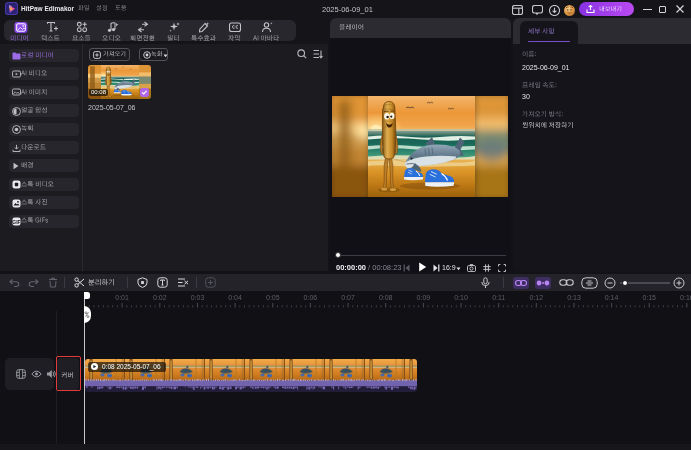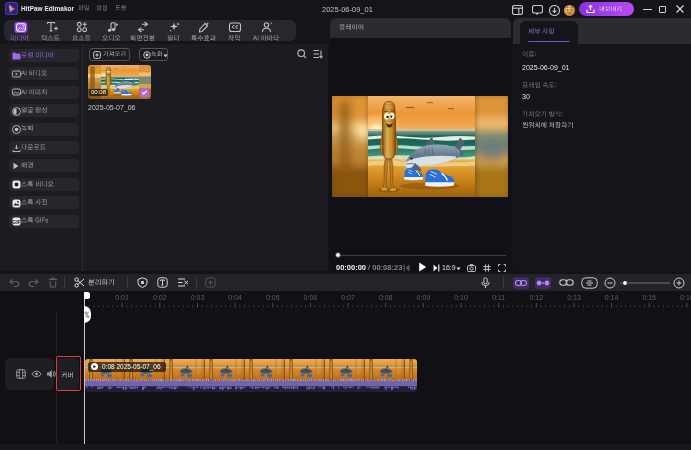--- a/index.html
+++ b/index.html
@@ -422,21 +422,21 @@
       <path d="M0.76806640625 -3.45947265625V-3.84033203125H1.7392578125V-4.7353515625H0.9013671875V-5.12255859375H5.33837890625V-4.7353515625H4.494140625V-3.84033203125H5.4716796875V-3.45947265625ZM2.21533203125 -3.84033203125H4.0244140625V-4.7353515625H2.21533203125ZM0.279296875 -2.5009765625V-2.9072265625H5.93505859375V-2.5009765625ZM1.13623046875 0.46337890625V-0.939453125H4.6337890625V-1.52978515625H1.091796875V-1.93603515625H5.12255859375V-0.56494140625H1.625V0.05712890625H5.28759765625V0.46337890625Z M6.95068359375 -0.51416015625V-2.82470703125H8.4931640625V-4.27197265625H6.90625V-4.69091796875H8.962890625V-2.412109375H7.4140625V-0.93310546875H7.54736328125Q8.328125 -0.93310546875 9.33740234375 -1.0537109375V-0.65380859375Q8.17578125 -0.51416015625 7.14111328125 -0.51416015625ZM11.24169921875 0.5712890625V-5.2177734375H11.71142578125V0.5712890625ZM9.2294921875 -2.44384765625V-2.89453125H10.0166015625V-5.052734375H10.46728515625V0.31103515625H10.0166015625V-2.44384765625Z M13.19677734375 -2.666015625Q13.19677734375 -3.65625 13.580810546875 -4.2783203125Q13.96484375 -4.900390625 14.64404296875 -4.900390625Q15.310546875 -4.900390625 15.7041015625 -4.2783203125Q16.09765625 -3.65625 16.09765625 -2.666015625Q16.09765625 -1.68212890625 15.71044921875 -1.056884765625Q15.3232421875 -0.431640625 14.64404296875 -0.431640625Q13.95849609375 -0.431640625 13.57763671875 -1.0537109375Q13.19677734375 -1.67578125 13.19677734375 -2.666015625ZM13.6982421875 -2.666015625Q13.6982421875 -1.8916015625 13.939453125 -1.3837890625Q14.1806640625 -0.8759765625 14.64404296875 -0.8759765625Q15.107421875 -0.8759765625 15.3486328125 -1.393310546875Q15.58984375 -1.91064453125 15.58984375 -2.666015625Q15.58984375 -3.43408203125 15.351806640625 -3.945068359375Q15.11376953125 -4.4560546875 14.64404296875 -4.4560546875Q14.17431640625 -4.4560546875 13.936279296875 -3.938720703125Q13.6982421875 -3.42138671875 13.6982421875 -2.666015625ZM17.36083984375 0.5712890625V-5.2177734375H17.85595703125V0.5712890625Z M19.40478515625 -2.666015625Q19.40478515625 -3.65625 19.788818359375 -4.281494140625Q20.1728515625 -4.90673828125 20.845703125 -4.90673828125Q21.51220703125 -4.90673828125 21.902587890625 -4.28466796875Q22.29296875 -3.66259765625 22.29296875 -2.666015625Q22.29296875 -1.67578125 21.908935546875 -1.04736328125Q21.52490234375 -0.4189453125 20.845703125 -0.4189453125Q20.16015625 -0.4189453125 19.782470703125 -1.04736328125Q19.40478515625 -1.67578125 19.40478515625 -2.666015625ZM19.90625 -2.666015625Q19.90625 -1.88525390625 20.144287109375 -1.374267578125Q20.38232421875 -0.86328125 20.845703125 -0.86328125Q21.30908203125 -0.86328125 21.547119140625 -1.3837890625Q21.78515625 -1.904296875 21.78515625 -2.666015625Q21.78515625 -3.4404296875 21.547119140625 -3.95458984375Q21.30908203125 -4.46875 20.845703125 -4.46875Q20.5283203125 -4.46875 20.309326171875 -4.2021484375Q20.09033203125 -3.935546875 19.998291015625 -3.5419921875Q19.90625 -3.1484375 19.90625 -2.666015625ZM22.0263671875 -2.462890625V-2.92626953125H23.64501953125V-5.2177734375H24.1337890625V0.5712890625H23.64501953125V-2.462890625Z" transform="translate(0,5.33)" fill="#d0d0d5"></path>
     </svg>
 
   <svg class="abs" style="left:2px;top:78px" width="176" height="101">
       <use href="#frame"></use>
     </svg>
 
   <div class="abs" style="left:6px;top:236.5px;width:170px;height:1.5px;background:#3c3c44"></div>
   <div class="abs" style="left:4.5px;top:234px;width:6px;height:6px;border-radius:50%;background:#fff;border:1px solid #333"></div>
 
-  <div class="abs" style="left:6px;top:244.5px;font-size:7.5px;font-weight:bold;color:#f0f0f4">00:00:00 <span style="font-weight:bold;color:#85858d">/ 00:08:23</span></div>
+  <div class="abs" style="left:6px;top:244.5px;font-size:7.5px;font-weight:bold;color:#f0f0f4">00:00:00 <span style="font-weight:normal;color:#85858d">/ 00:08:23</span></div>
   <svg class="abs" style="left:73px;top:246px" width="7" height="8" viewBox="0 0 7 8">
       <path d="M6.5 0.5 L2.5 4 L6.5 7.5 Z" fill="#5a5a62"></path>
       <rect x="0.6" y="0.5" width="1.2" height="7" fill="#5a5a62"></rect>
     </svg>
   <svg class="abs" style="left:87.5px;top:243.5px" width="9" height="10" viewBox="0 0 9 10">
       <path d="M1.2 0.5 L8.2 5 L1.2 9.5 Z" fill="#fff"></path>
     </svg>
   <svg class="abs" style="left:103px;top:246px" width="7" height="8" viewBox="0 0 7 8">
       <path d="M0.5 0.5 L4.5 4 L0.5 7.5 Z" fill="#e8e8ec"></path>
       <rect x="5.2" y="0.5" width="1.2" height="7" fill="#e8e8ec"></rect>

